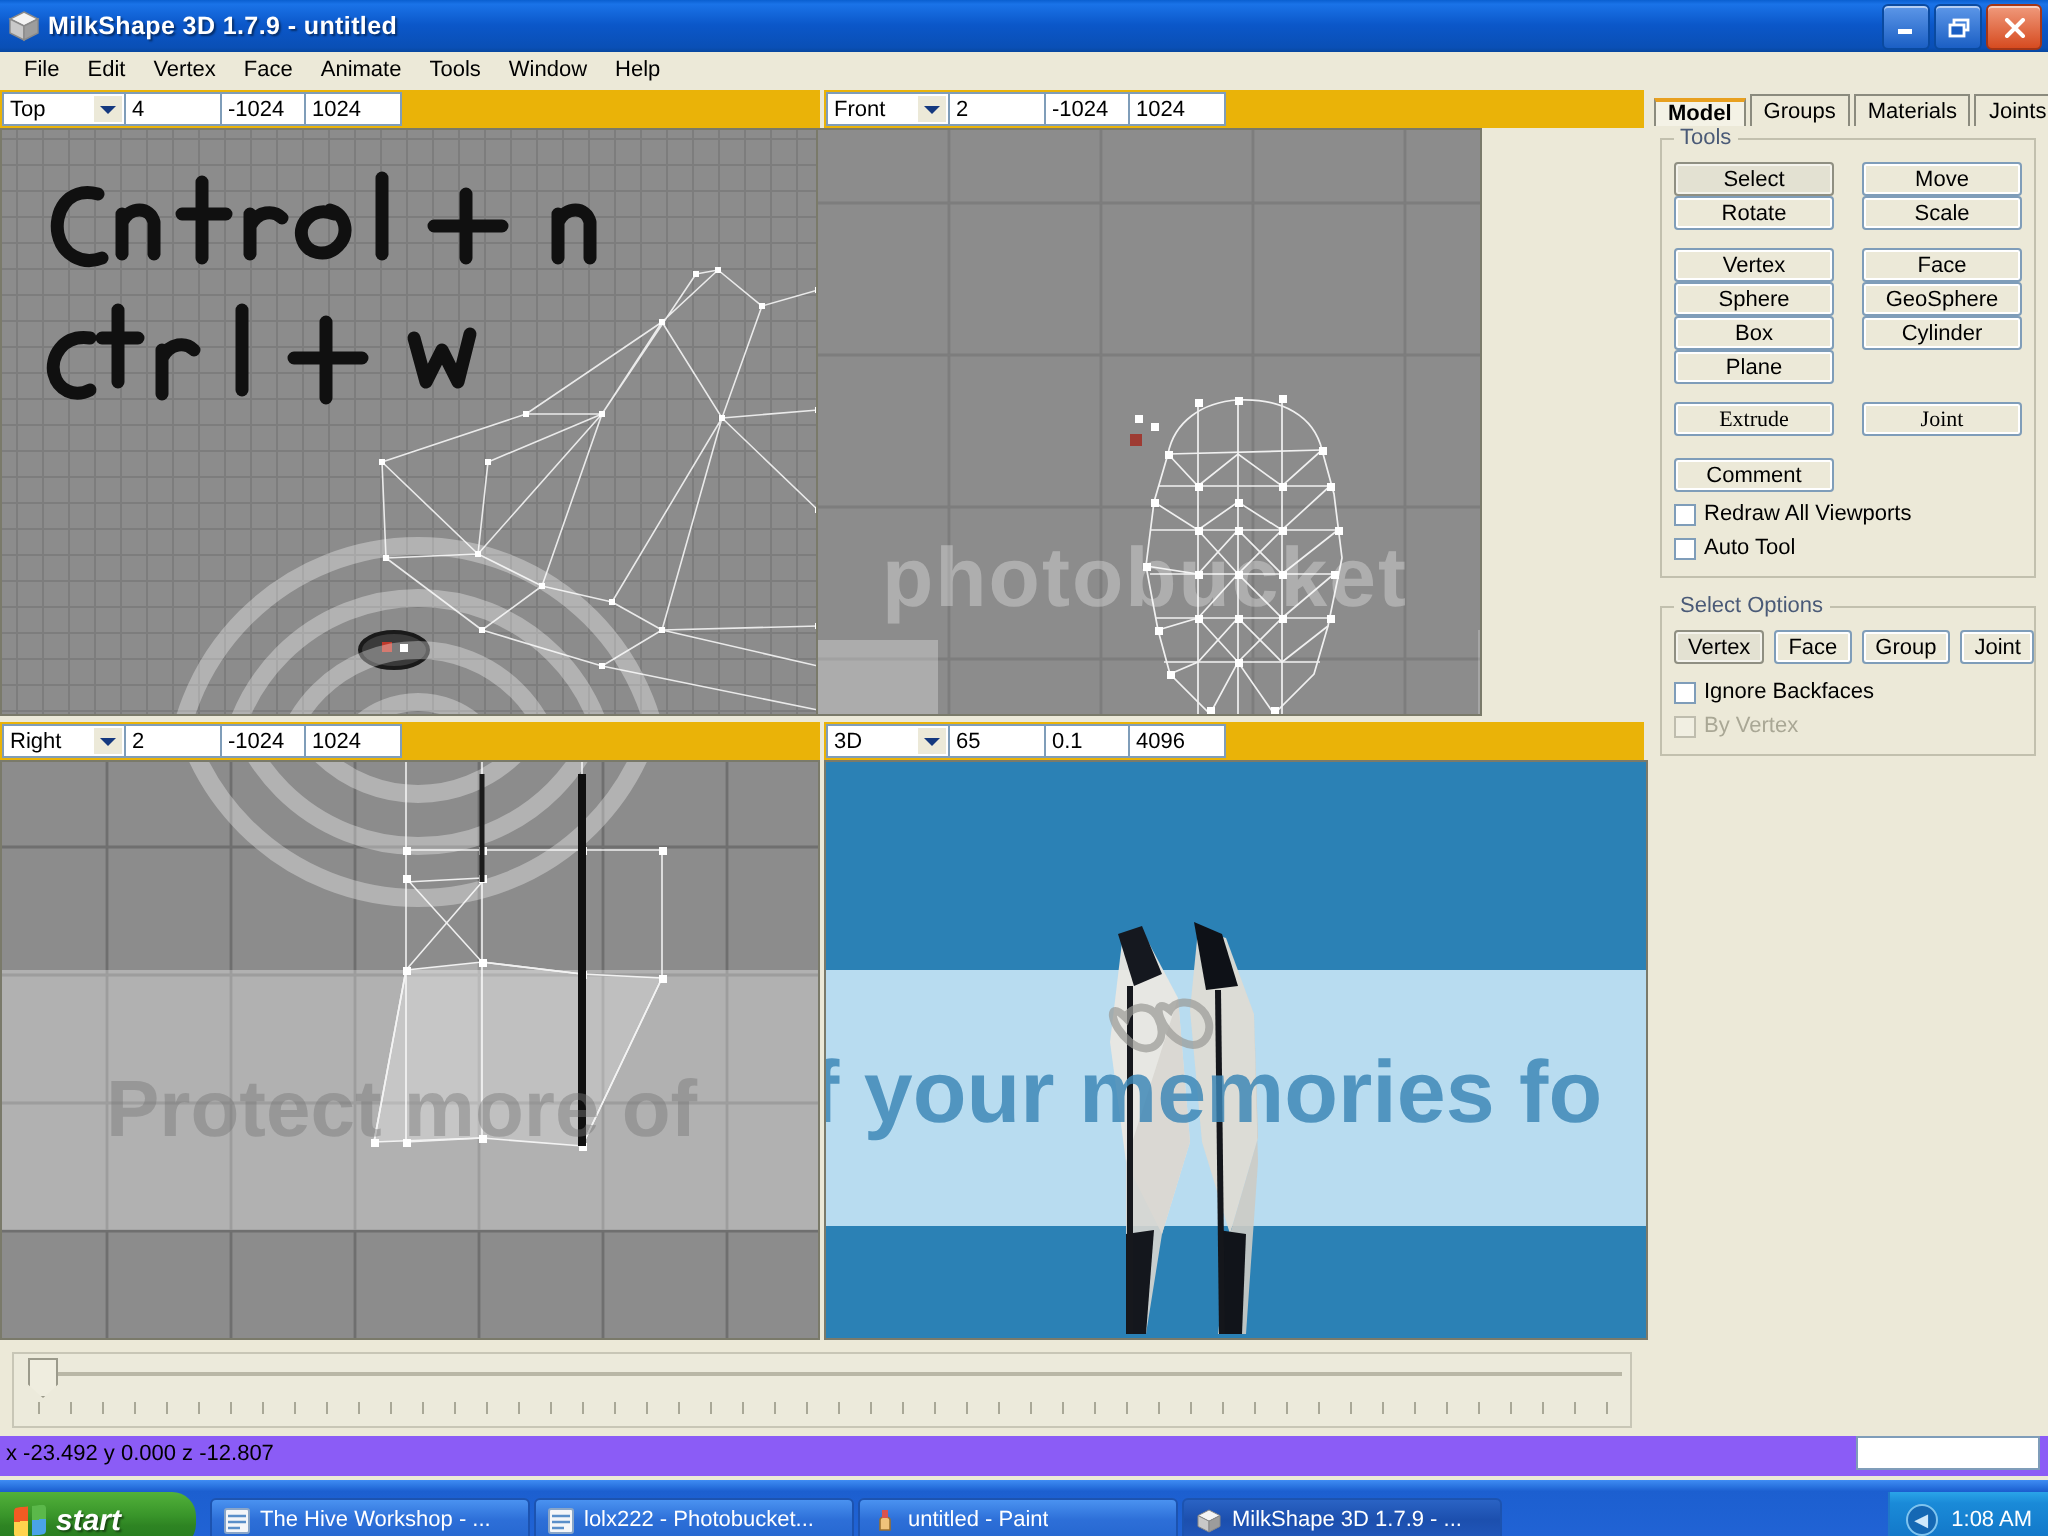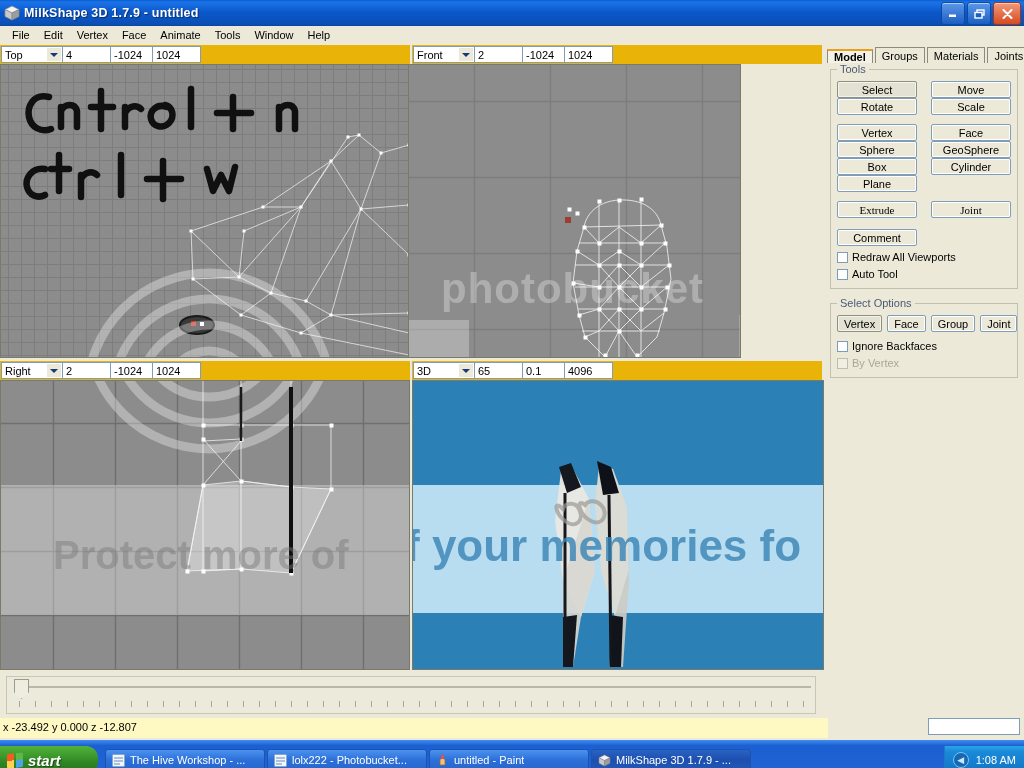--- a/index.html
+++ b/index.html
@@ -124,22 +124,22 @@
     border:1px solid #c8c6b6;background:#eceadb;}
   .tl-line{position:absolute;left:14px;top:9px;width:790px;height:2px;background:#b9b7a6;}
   .tl-thumb{position:absolute;left:7px;top:2px;width:13px;height:18px;
     background:#efeddf;border:1px solid #9b9a8b;
     clip-path:polygon(0 0,100% 0,100% 66%,50% 100%,0 66%);}
   .tl-ticks{position:absolute;left:12px;top:24px;width:792px;height:6px;
     background:repeating-linear-gradient(90deg,#a9a897 0 1px,transparent 1px 16px);}
   .rbox{position:absolute;left:928px;top:718px;width:92px;height:17px;
     background:#fff;border:1px solid #7f9db9;box-sizing:border-box;}
 
-  .statusbar{position:absolute;left:0;top:718px;width:828px;height:20px;
-    background:#fef9c3;display:flex;align-items:center;font-size:11px;}
+  .statusbar{position:absolute;left:0;top:718px;width:1024px;height:20px;
+    background:#8b5cf6;display:flex;align-items:center;font-size:11px;}
   .sb-coords{position:absolute;left:3px;top:3px;}
   .sb-ready{position:absolute;left:200px;top:3px;margin-top:48px;}
 
   
   .taskbar{
     position:absolute;left:0;top:740px;width:1024px;height:40px;
     background:linear-gradient(180deg,#3f8cf3 0%,#2a74e0 8%,#1c5fd0 14%,#2264d6 85%,#1550b5 100%);
     display:flex;align-items:center;
   }
   .startbtn{

